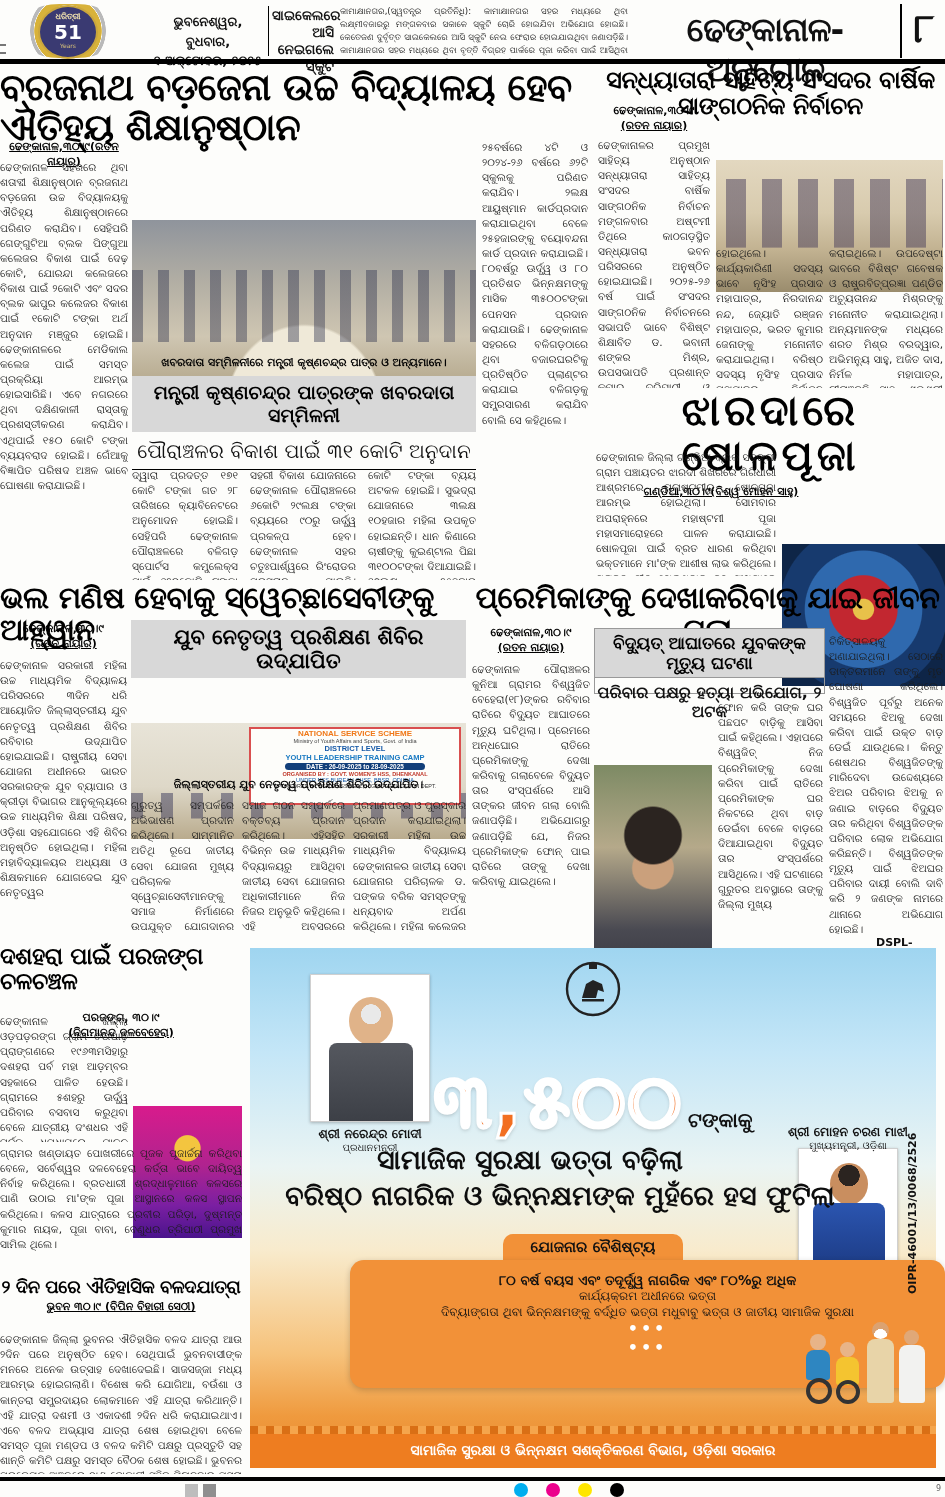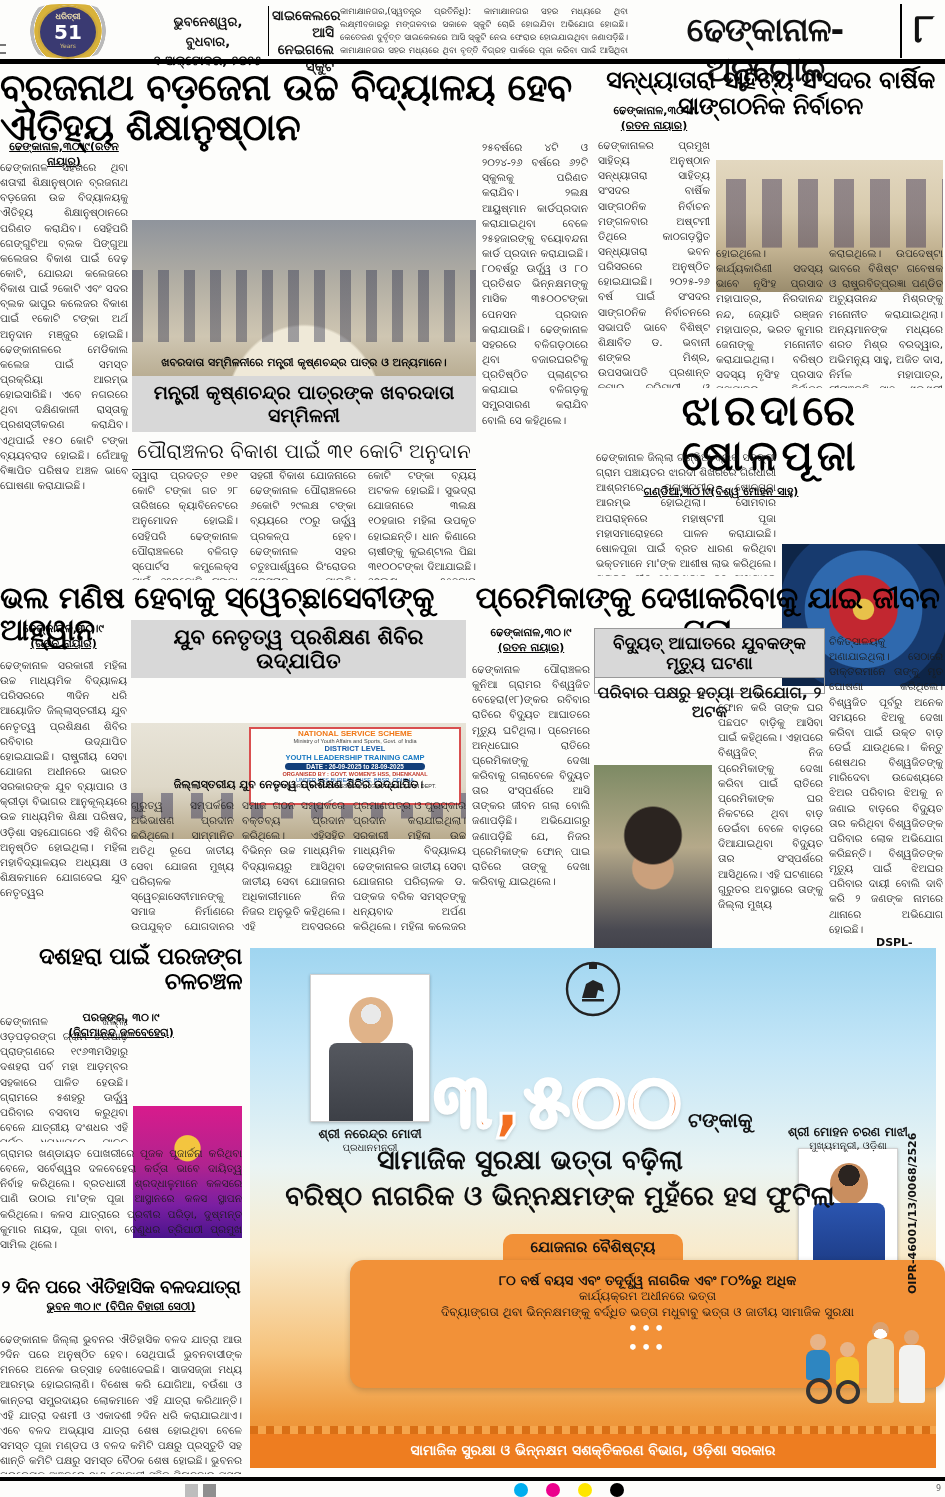--- a/index.html
+++ b/index.html
@@ -161,21 +161,21 @@
     <div class="abs" style="left:124px;top:46px;width:231px;height:66px;border:1px solid #999">
       <div class="band" style="font-size:17px;padding:4px 0;border-bottom:1px solid #999">ବିଦ୍ୟୁତ୍ ଆଘାତରେ ଯୁବକଙ୍କ ମୃତ୍ୟୁ ଘଟଣା</div>
       <div style="font-size:16px;font-weight:bold;text-align:center;padding:5px 0">ପରିବାର ପକ୍ଷରୁ ହତ୍ୟା ଅଭିଯୋଗ, ୨ ଅଟକ</div>
     </div>
     <div class="abs photo ph-portrait" style="left:124px;top:118px;width:118px;height:235px"></div>
     <div class="abs body-txt" style="left:248px;top:118px;width:105px;height:235px">ଫୋନ କରି ତାଙ୍କ ଘର ପଛପଟ ବାଡ଼ିକୁ ଆସିବା ପାଇଁ କହିଥିଲେ। ଏହାପରେ ବିଶ୍ୱଜିତ୍ ନିଜ ପ୍ରେମିକାଙ୍କୁ ଦେଖା କରିବା ପାଇଁ ରାତିରେ ପ୍ରେମିକାଙ୍କ ଘର ନିକଟରେ ଥିବା ବାଡ଼ ଡେଇଁବା ବେଳେ ବାଡ଼ରେ ଦିଆଯାଇଥିବା ବିଦ୍ୟୁତ ତାର ସଂସ୍ପର୍ଶରେ ଆସିଥିଲେ। ଏହି ଘଟଣାରେ ଗୁରୁତର ଅବସ୍ଥାରେ ତାଙ୍କୁ ଜିଲ୍ଲା ମୁଖ୍ୟ</div>
     <div class="abs body-txt" style="left:359px;top:52px;width:114px;height:301px">ଚିକିତ୍ସାଳୟକୁ ଅଣାଯାଇଥିଲା। ସେଠାରେ ଡାକ୍ତରମାନେ ତାଙ୍କୁ ମୃତ ଘୋଷଣା କରିଥିଲେ। ବିଶ୍ୱଜିତ ପୂର୍ବରୁ ଅନେକ ସମୟରେ ଝିଅକୁ ଦେଖା କରିବା ପାଇଁ ଉକ୍ତ ବାଡ଼ ଡେଇଁ ଯାଉଥିଲେ। କିନ୍ତୁ ଶେଷଥର ବିଶ୍ୱଜିତଙ୍କୁ ମାରିଦେବା ଉଦ୍ଦେଶ୍ୟରେ ଝିଅର ପରିବାର ଝିଅକୁ ନ ଜଣାଇ ବାଡ଼ରେ ବିଦ୍ୟୁତ ତାର କରିଥିବା ବିଶ୍ୱଜିତଙ୍କ ପରିବାର ଲୋକ ଅଭିଯୋଗ କରିଛନ୍ତି। ବିଶ୍ୱଜିତଙ୍କ ମୃତ୍ୟୁ ପାଇଁ ଝିଅଘର ପରିବାର ଦାୟୀ ବୋଲି ଦାବି କରି ୨ ଜଣଙ୍କ ନାମରେ ଥାନାରେ ଅଭିଯୋଗ ହୋଇଛି।</div>
   </div>
 
   <div class="abs" style="left:0;top:944px;width:242px;height:314px">
-    <div class="hl" style="font-size:23px;width:242px;text-align:right">ଦଶହରା ପାଇଁ ପରଜଙ୍ଗ ଚଳଚଞ୍ଚଳ</div>
+    <div class="hl" style="font-size:23px;width:242px;text-align:left">ଦଶହରା ପାଇଁ ପରଜଙ୍ଗ ଚଳଚଞ୍ଚଳ</div>
     <div class="byline" style="margin-top:17px">
       <div>ପରଜଙ୍ଗ, ୩୦।୯</div>
       <div class="u">(ନିଗମାନନ୍ଦ ଦଳବେହେରା)</div>
     </div>
     <div class="abs body-txt" style="left:0;top:70px;width:128px;height:128px">ଢେଙ୍କାନାଳ ଜିଲ୍ଲା ଓଡ଼ପଡ଼ରଙ୍ଗ ଗ୍ରାମ ଚଉପାଢ଼ି ପ୍ରାଙ୍ଗଣରେ ୧୯୬୩ମସିହାରୁ ଦଶହରା ପର୍ବ ମହା ଆଡ଼ମ୍ବର ସହକାରେ ପାଳିତ ହେଉଛି। ଗ୍ରାମରେ ୫ଶହରୁ ଊର୍ଦ୍ଧ୍ୱ ପରିବାର ବସବାସ କରୁଥିବା ବେଳେ ଯାତ୍ରୀୟ ଦଂଶଧର ଏହି ପର୍ବକୁ ଧୁମଧାମରେ ପାଳନ କରିଥାନ୍ତି। ଗ୍ରାମବାସୀମାନେ ଏକତ୍ରିତ ହୋଇ ଗ୍ରାମ ଚଉପାଢ଼ି ପ୍ରାଙ୍ଗଣରେ ମା'ଙ୍କ ପୂଜା ମଣ୍ଡପ ସ୍ଥାନରେ ପୂଜା କରିଥାନ୍ତି।</div>
     <div class="abs photo ph-durga" style="left:133px;top:66px;width:109px;height:132px"></div>
     <div class="abs body-txt" style="left:0;top:202px;width:242px;height:110px">ଗ୍ରାମର ଖଣ୍ଡାୟତ ପୋଖରୀରେ ପୂଜକ ପୂଜାର୍ଚ୍ଚନା କରିଥିବା ବେଳେ, ସର୍ବେଶ୍ୱର ଦଳବେହେରା କର୍ତ୍ତା ଭାବେ ଦାୟିତ୍ୱ ନିର୍ବାହ କରିଥିଲେ। ବ୍ରତଧାରୀ ଶ୍ରଦ୍ଧାଳୁମାନେ କଳସରେ ପାଣି ଉଠାଇ ମା'ଙ୍କ ପୂଜା ଆସ୍ଥାନରେ କଳସ ସ୍ଥାପନ କରିଥିଲେ। କଳସ ଯାତ୍ରାରେ ପ୍ରବୀର ପରିଡ଼ା, ଦୁଷ୍ମନ୍ତ କୁମାର ନାୟକ, ପୂଜା ବାବା, ବେଣୁଧର ତ୍ରିପାଠୀ ପ୍ରମୁଖ ସାମିଲ ଥିଲେ।</div>
   </div>
 
   <div class="abs" style="left:0;top:1258px;width:242px;height:218px">

